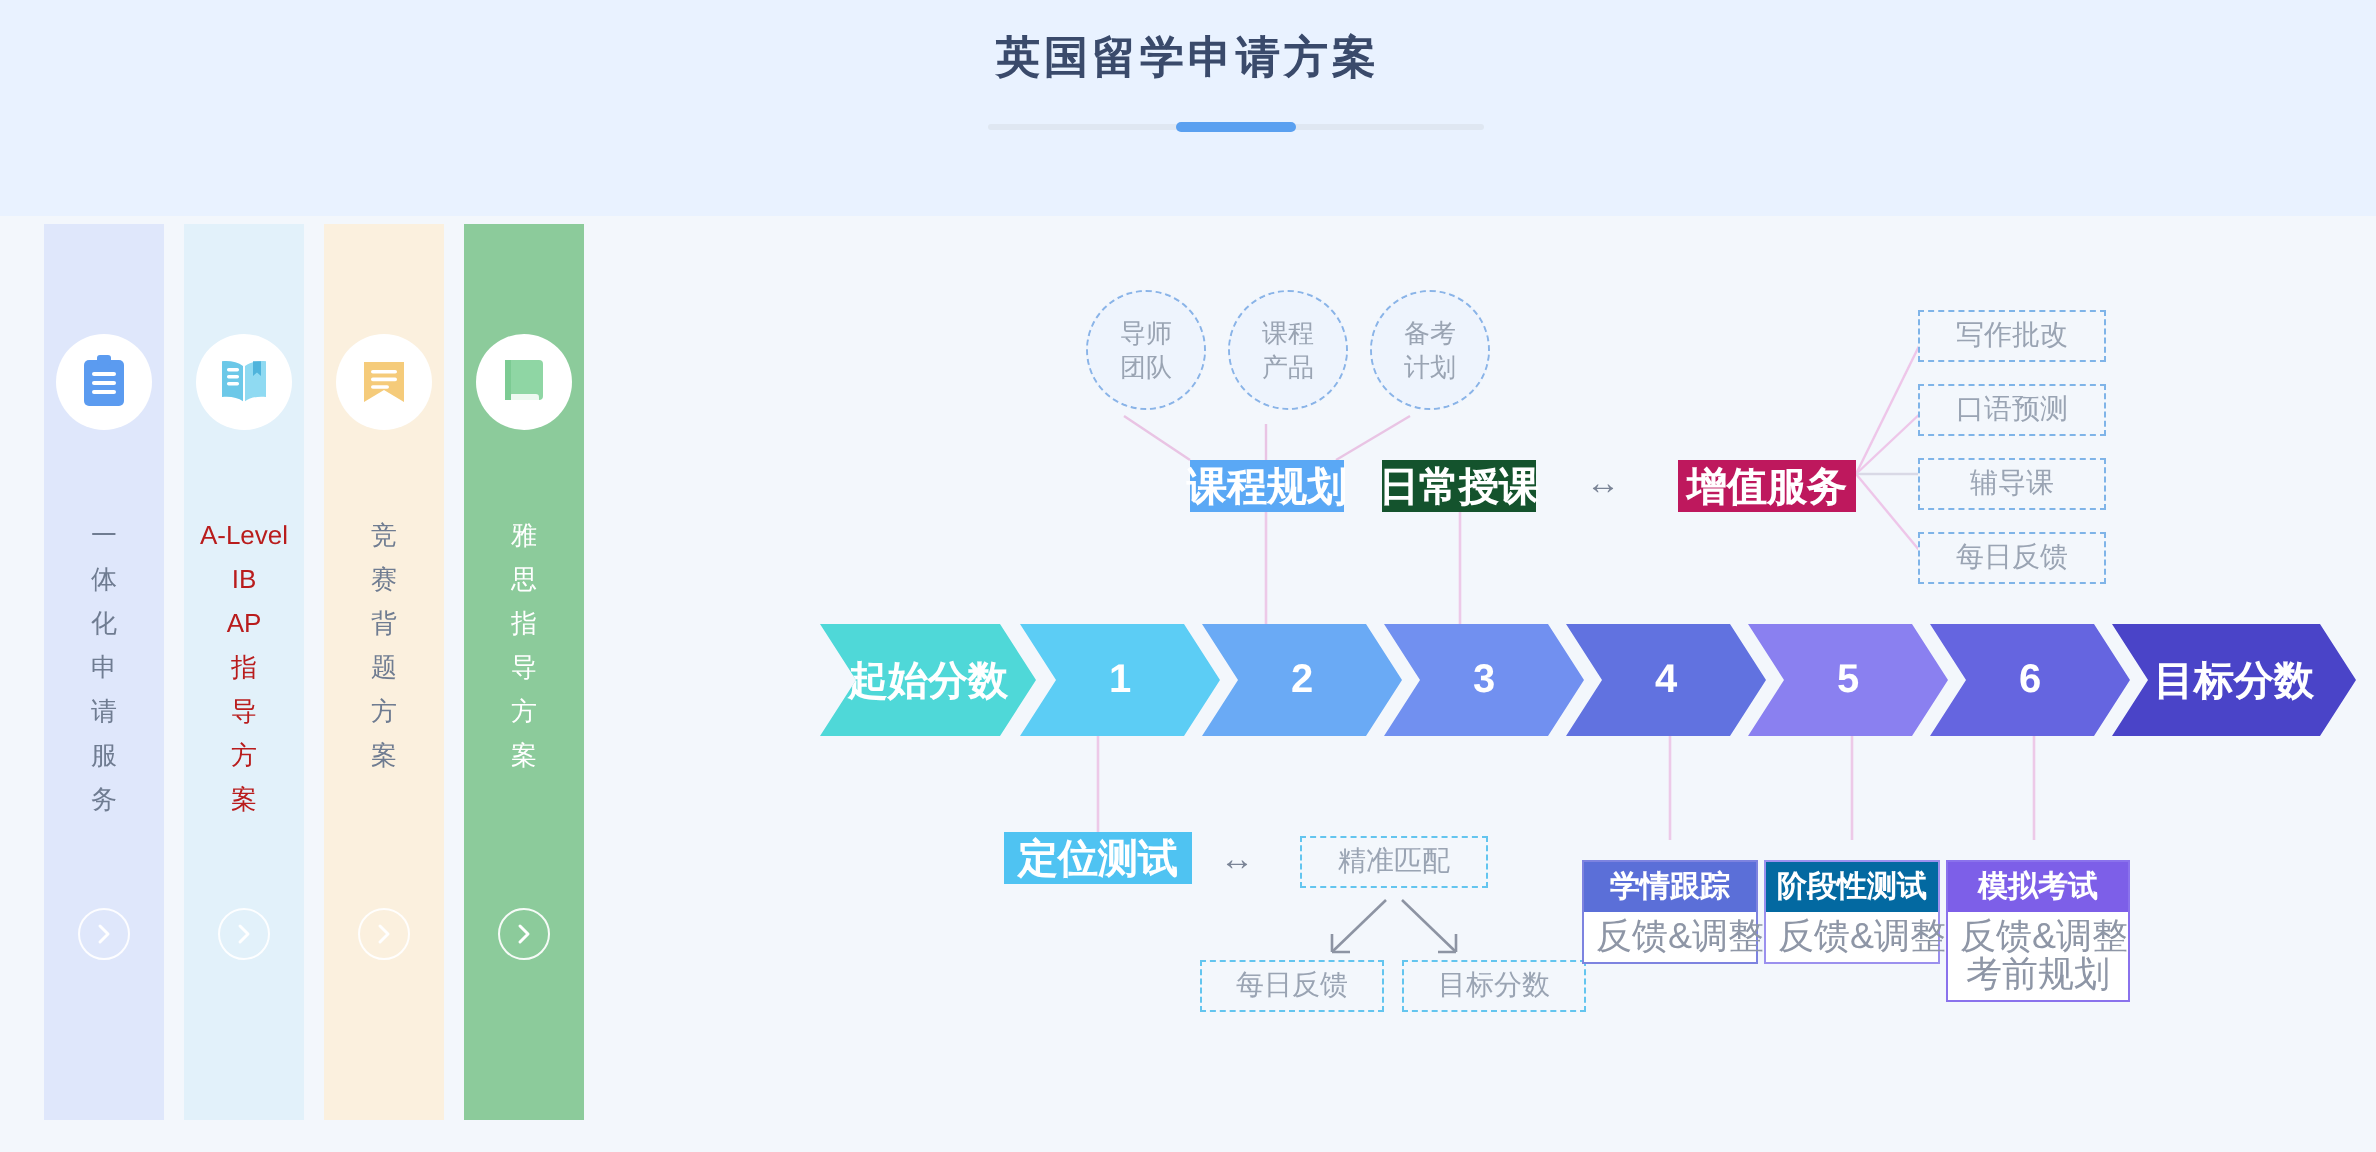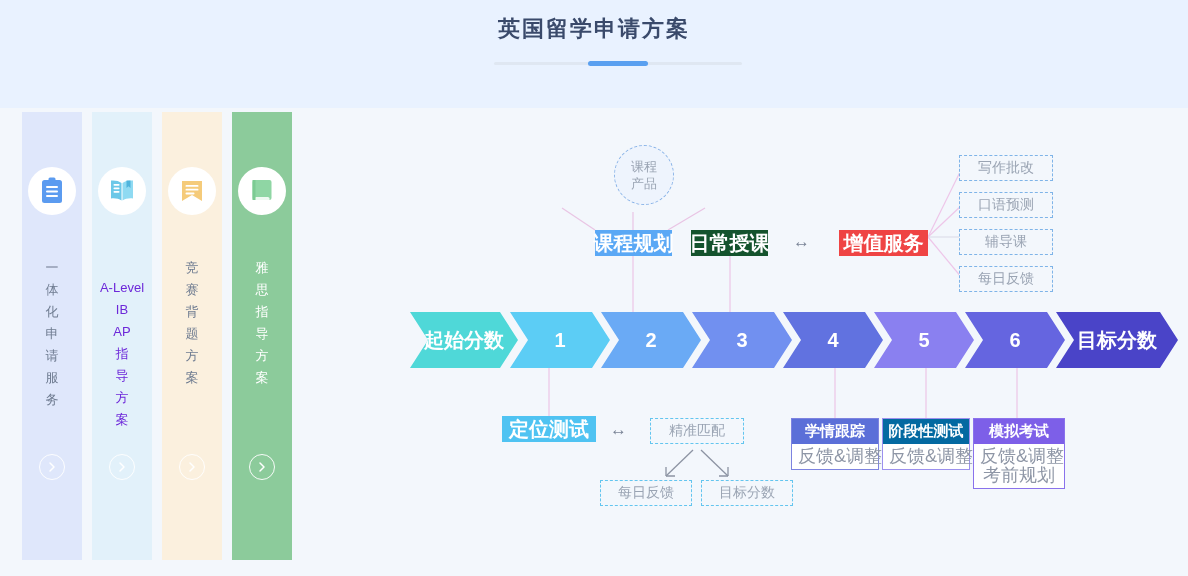--- a/index.html
+++ b/index.html
@@ -32,21 +32,21 @@
   .card-icon {
     position: absolute; left: 50%; transform: translateX(-50%); top: 55px;
     width: 48px; height: 48px; border-radius: 50%; background: #ffffff;
     display: flex; align-items: center; justify-content: center;
   }
   .card-label {
     position: absolute; left: 0; top: 145px; width: 100%;
     text-align: center; font-size: 13px; line-height: 22px; color: #6f7c91;
   }
   .card.c3 .card-label { color: #ffffff; }
-  .card.c1 .card-label { color: #6d28d9; margin-top: 20px; }
+  .card.c1 .card-label { color: #b91c1c; }
   .card-arrow {
     position: absolute; left: 50%; transform: translateX(-50%); bottom: 80px;
     width: 26px; height: 26px; border-radius: 50%; border: 1.6px solid rgba(255,255,255,.92);
     display: flex; align-items: center; justify-content: center;
   }
   .card-arrow svg { display: block; }
 
   
   .diagram { position: absolute; left: 410px; top: 120px; width: 768px; height: 430px; }
   .svg-layer { position: absolute; left: 0; top: 0; width: 768px; height: 430px; pointer-events: none; }
@@ -57,21 +57,21 @@
     display: flex; flex-direction: column; align-items: center; justify-content: center;
     font-size: 13px; line-height: 17px; color: #9aa4b3; text-align: center;
   }
 
   .pill {
     position: absolute; display: flex; align-items: center; justify-content: center;
     font-size: 20px; font-weight: bold; height: 26px; white-space: nowrap;
   }
   .pill.filled-light { background: #5aa8f5; color: #fff; }
   .pill.filled-mid { background: #14532d; color: #fff; }
-  .pill.filled-deep { background: #ef4444; color: #fff; }
+  .pill.filled-deep { background: #be185d; color: #fff; }
   .pill.filled-cyan { background: #4fc3f2; color: #fff; }
 
   .dbox {
     position: absolute; display: flex; align-items: center; justify-content: center;
     border: 1.3px dashed #7fb4e8; font-size: 14px; color: #9aa4b3;
     background: #f3f7fc; white-space: nowrap;
   }
   .dbox.cyan { border-color: #63c5ef; }
 
   .swap { position: absolute; color: #7a8496; font-size: 17px; letter-spacing: -1px; }
@@ -81,21 +81,21 @@
   .chev {
     position: absolute; top: 0; height: 56px;
     display: flex; align-items: center; justify-content: center;
     color: #fff; font-weight: bold; font-size: 20px;
     clip-path: polygon(0 0, calc(100% - 18px) 0, 100% 50%, calc(100% - 18px) 100%, 0 100%, 18px 50%);
   }
   .chev.first { clip-path: polygon(0 0, calc(100% - 18px) 0, 100% 50%, calc(100% - 18px) 100%, 0 100%, 18px 50%); }
   .chev .lbl { font-size: 20px; }
 
   
-  .rescard { position: absolute; border: 1.3px solid #7d83e0; background: #ffffff; }
+  .rescard { position: absolute; border: 1.3px solid #7d83e0; background: #ffffff; margin-top: 12px; }
   .rescard .head {
     height: 25px; display: flex; align-items: center; justify-content: center;
     color: #fff; font-weight: bold; font-size: 15px; white-space: nowrap;
   }
   .rescard .body {
     padding: 3px 6px; text-align: center; font-size: 18px; line-height: 19px; color: #8e96a6;
     white-space: nowrap;
   }
 </style>
 </head>
@@ -207,23 +207,31 @@
     <line x1="607" y1="248" x2="607" y2="300" stroke="#edc9e8" stroke-width="1.3"></line>
 
     <g stroke="#8d94a3" stroke-width="1.3" fill="none">
       <path d="M283 330 L256 356"></path>
       <path d="M291 330 L318 356"></path>
     </g>
     <path d="M256 356 L256 347 M256 356 L265 356" stroke="#8d94a3" stroke-width="1.3" fill="none"></path>
     <path d="M318 356 L318 347 M318 356 L309 356" stroke="#8d94a3" stroke-width="1.3" fill="none"></path>
   </svg>
 
+  <div class="dcircle" style="left:133px; top:25px;">
+    <span>导师</span>
+    <span>团队</span>
+  </div>
   <div class="dcircle" style="left:204px; top:25px;">
     <span>课程</span>
     <span>产品</span>
+  </div>
+  <div class="dcircle" style="left:275px; top:25px;">
+    <span>备考</span>
+    <span>计划</span>
   </div>
 
   <div class="pill filled-light" style="left:185px; top:110px; width:77px;">课程规划</div>
   <div class="pill filled-mid" style="left:281px; top:110px; width:77px;">日常授课</div>
   <div class="swap" style="left:383px; top:112px;">↔</div>
   <div class="pill filled-deep" style="left:429px; top:110px; width:89px;">增值服务</div>
 
   <div class="dbox" style="left:549px; top:35px; width:94px; height:26px;">写作批改</div>
   <div class="dbox" style="left:549px; top:72px; width:94px; height:26px;">口语预测</div>
   <div class="dbox" style="left:549px; top:109px; width:94px; height:26px;">辅导课</div>

